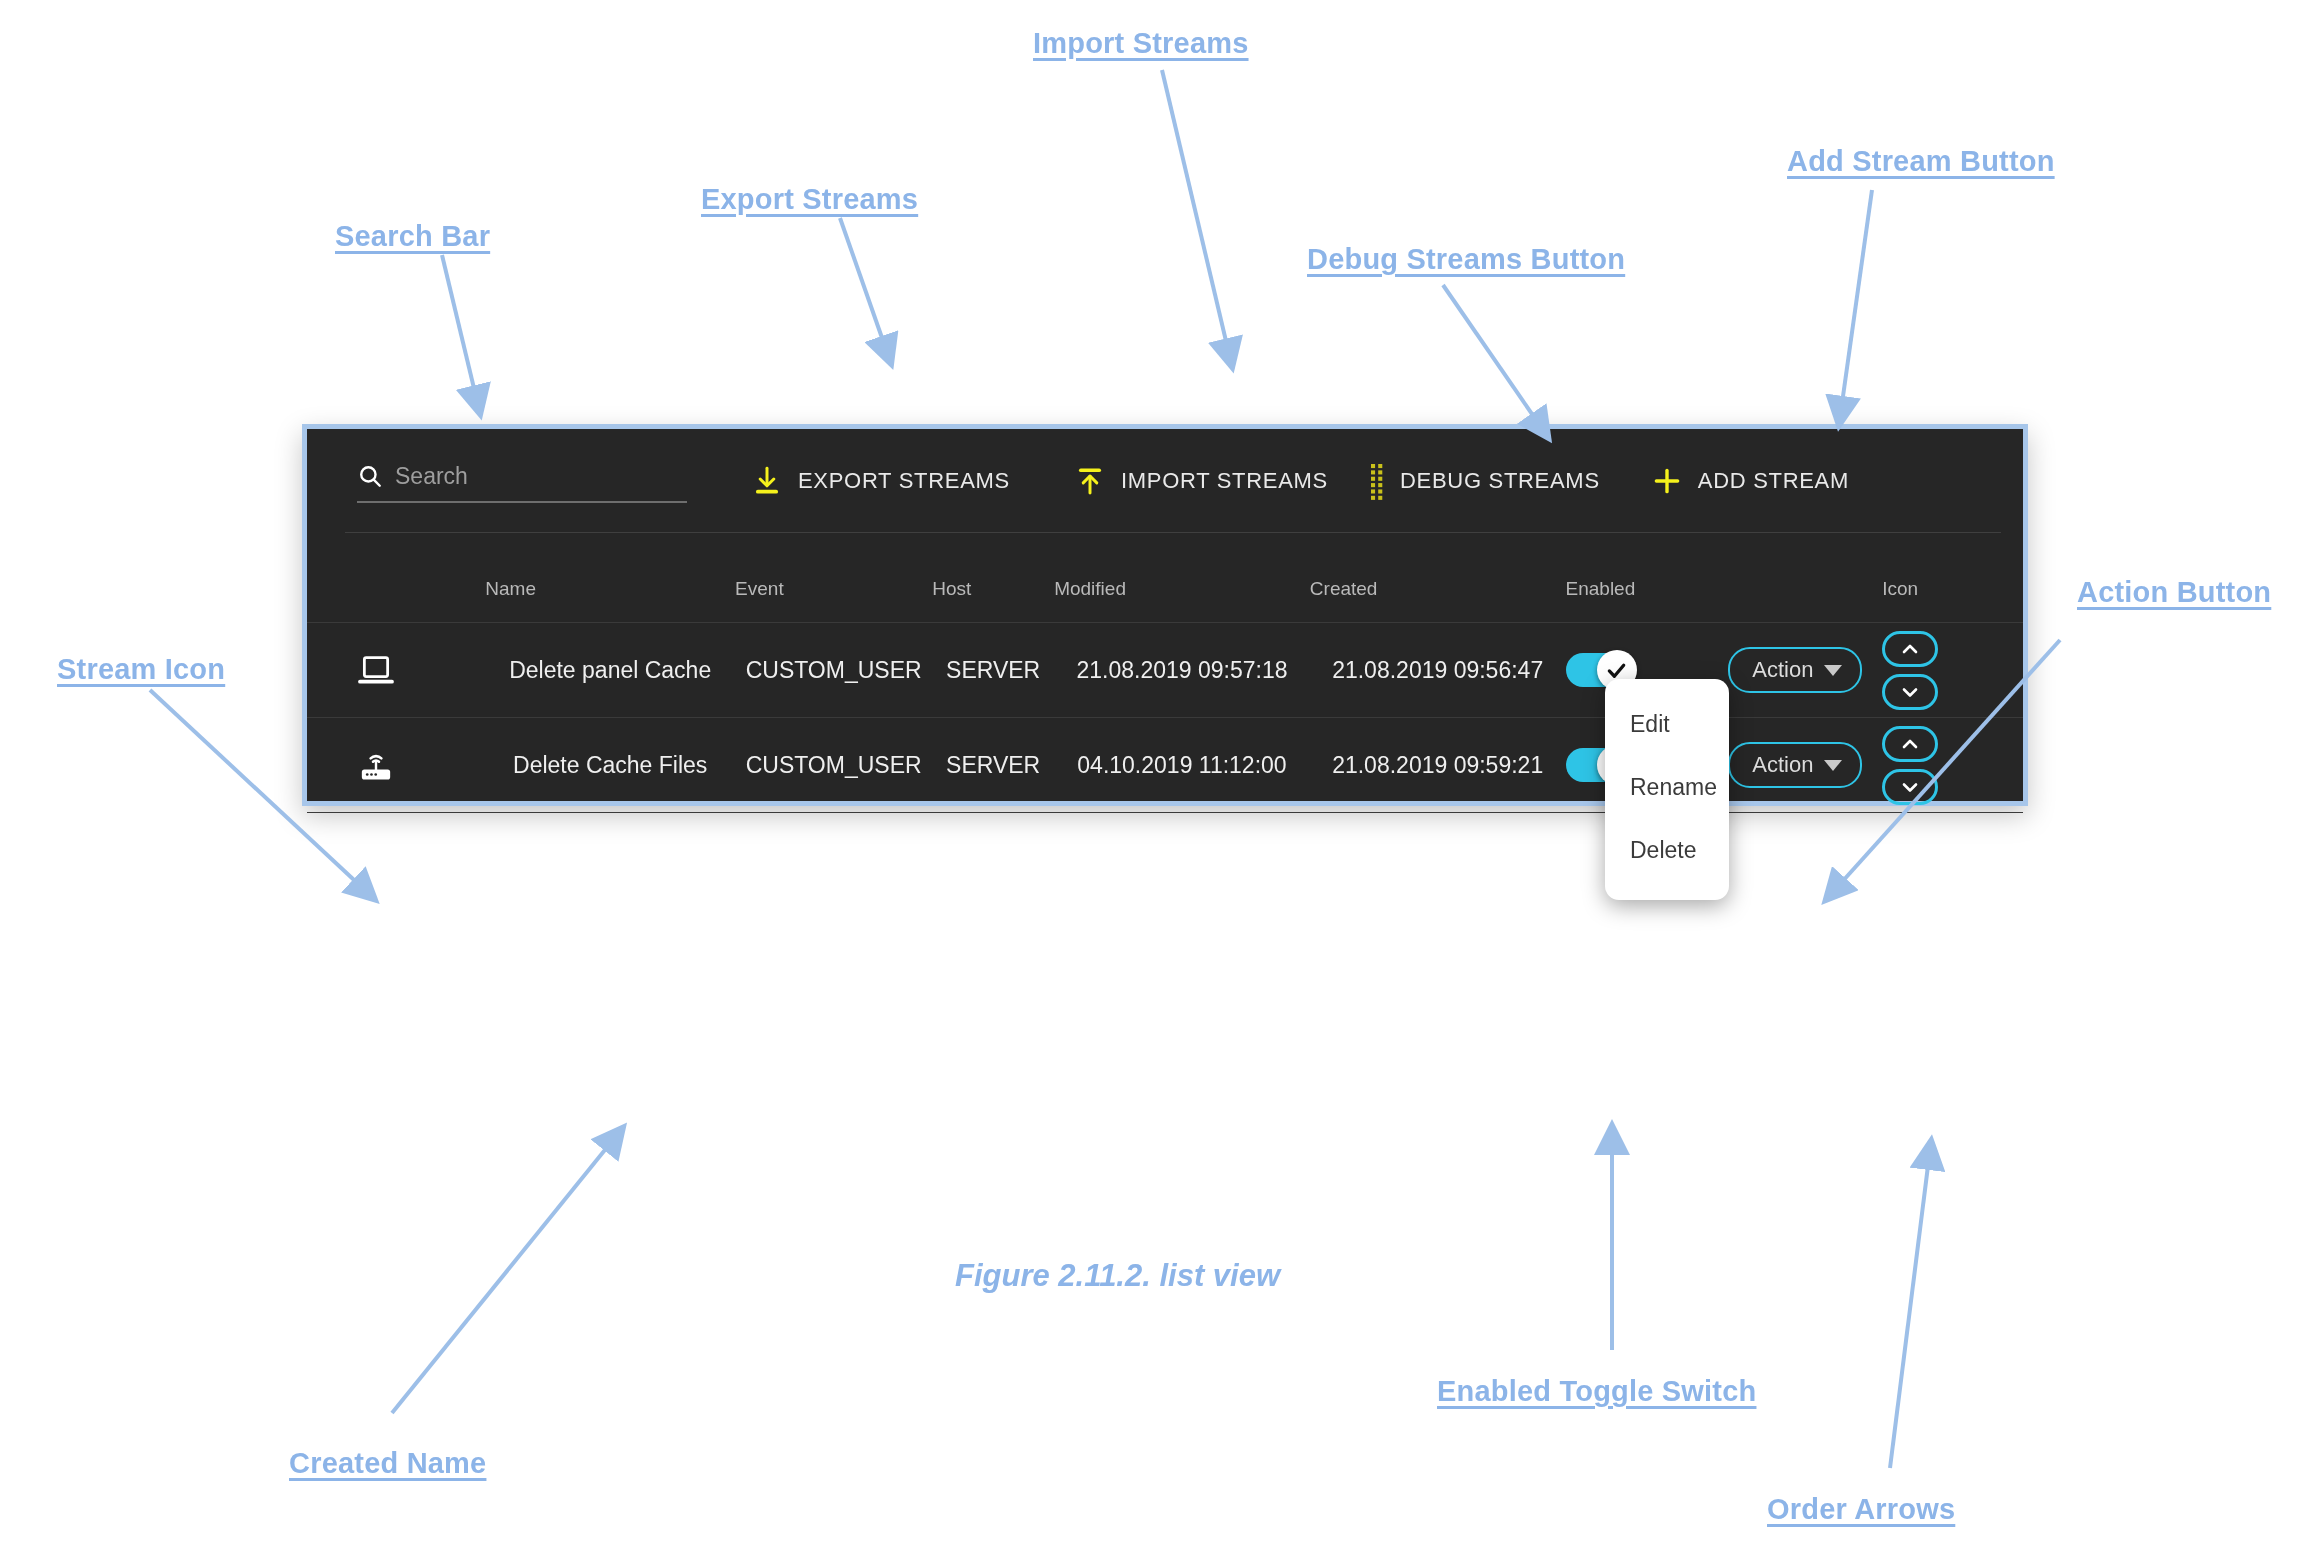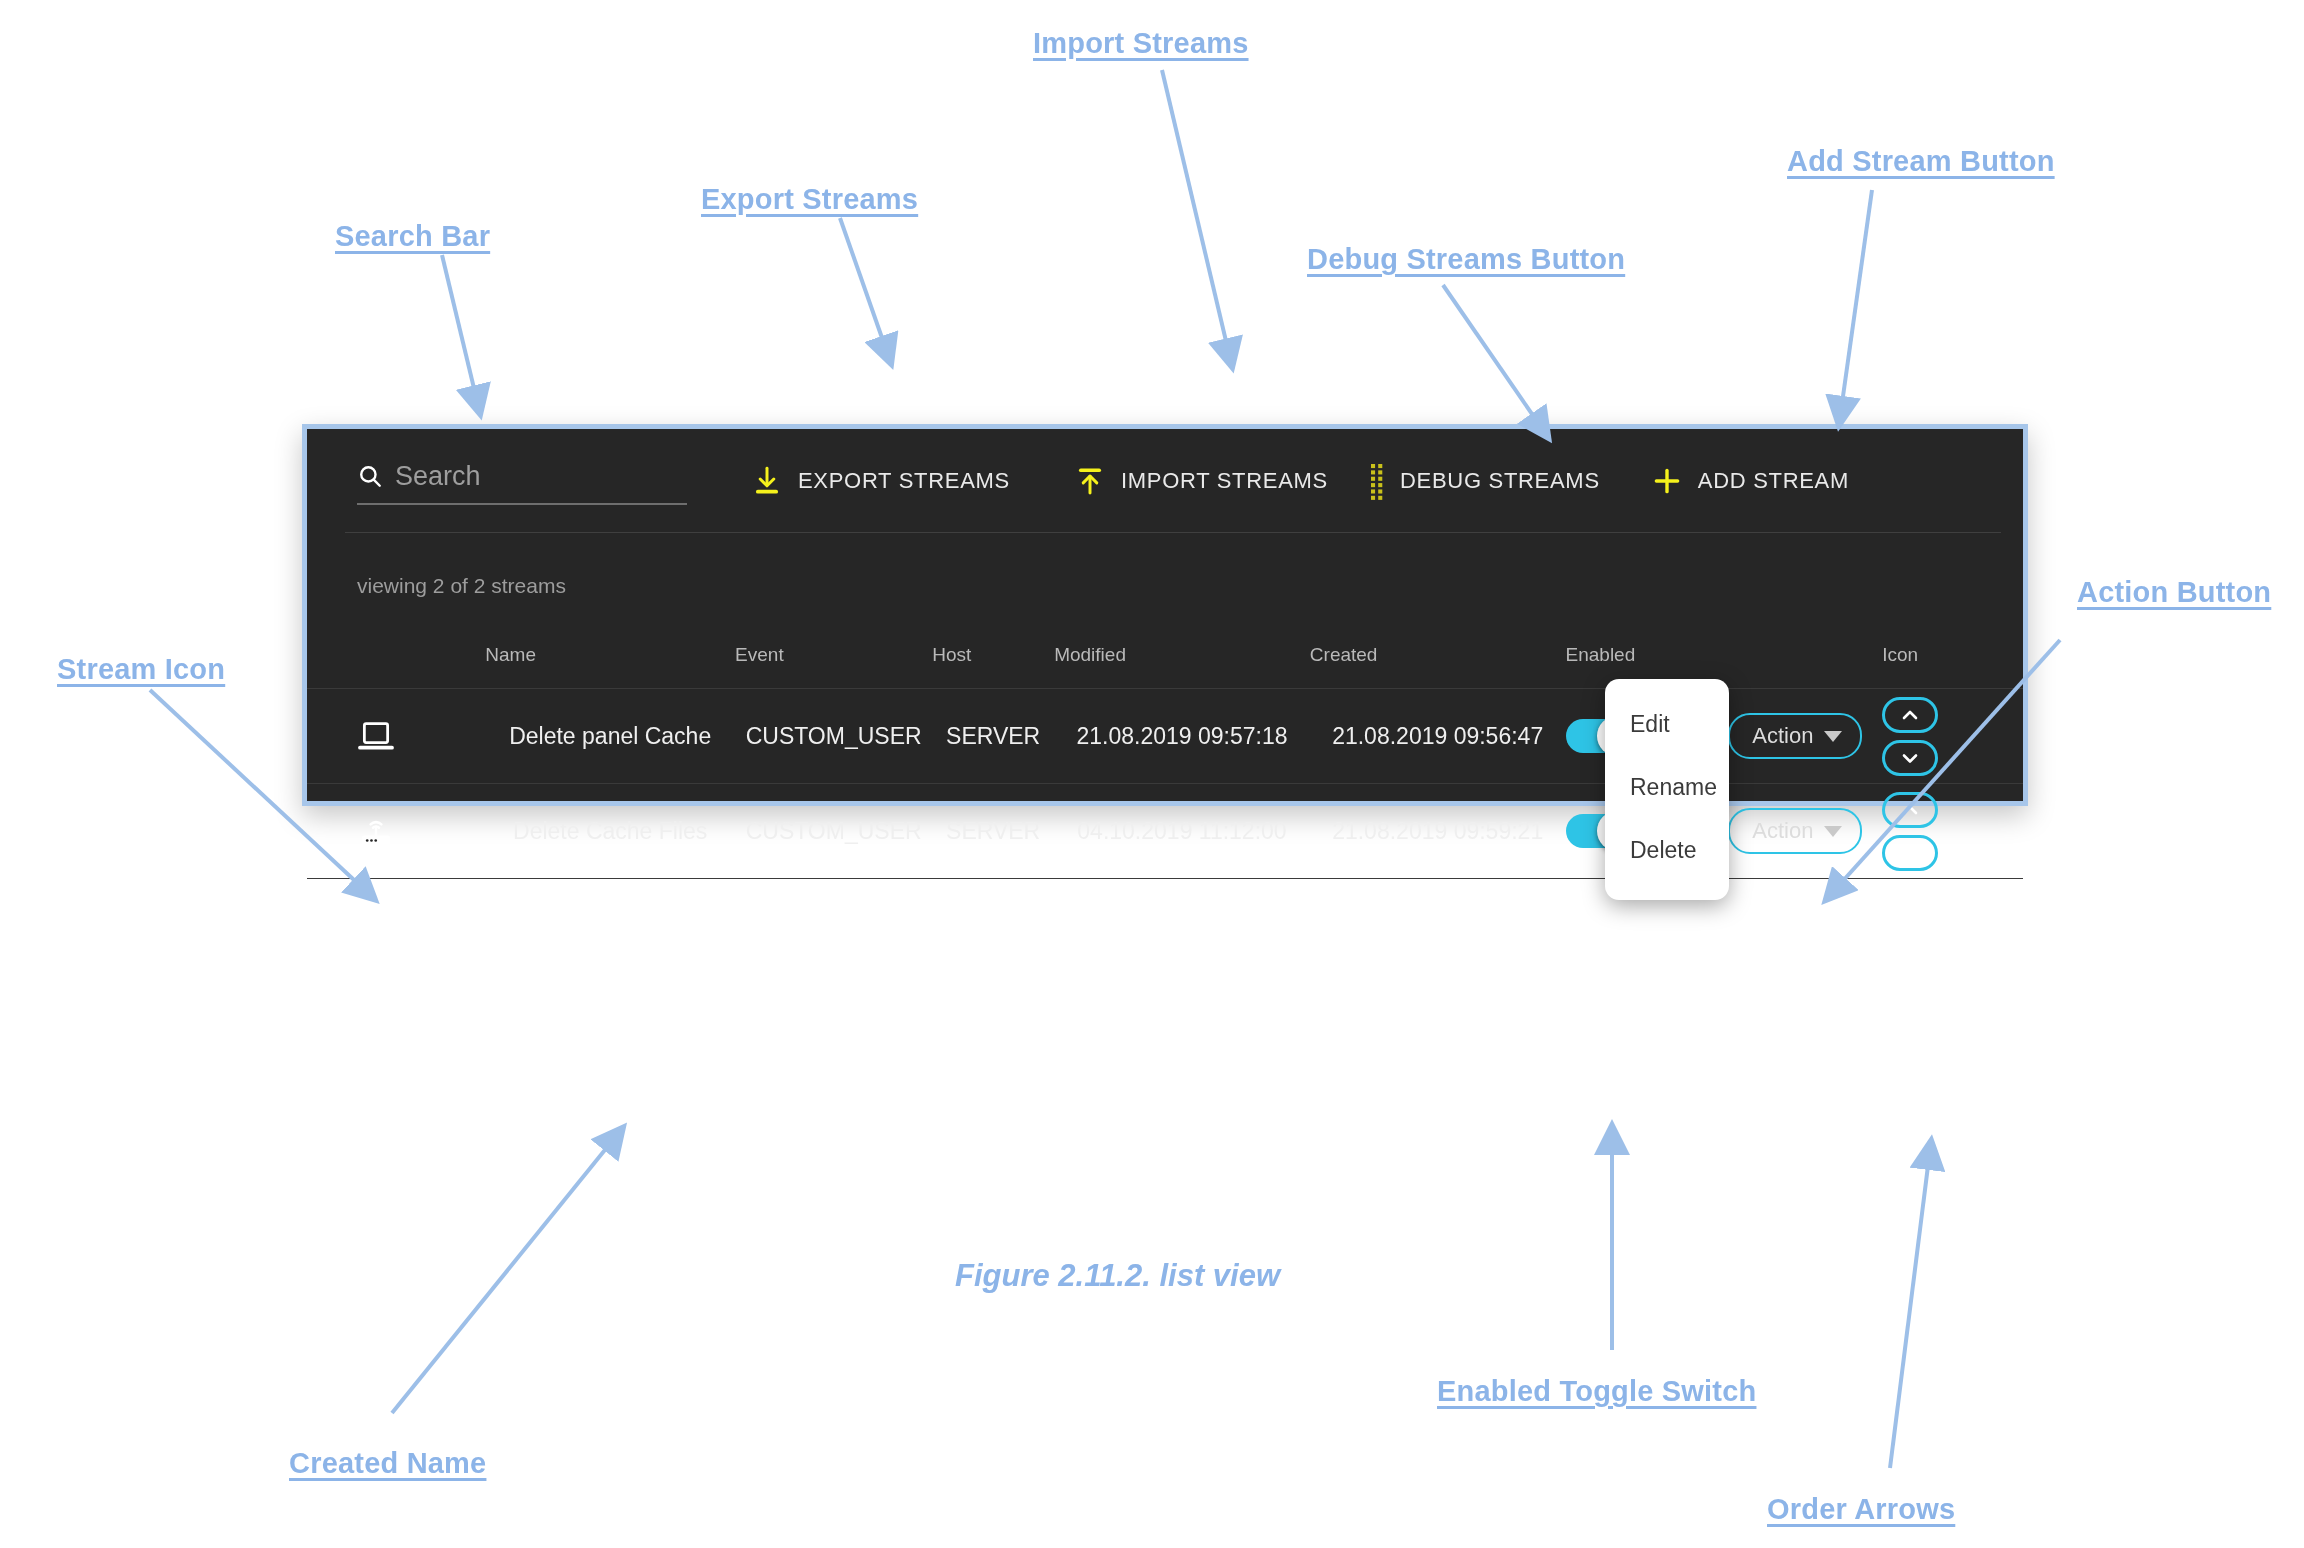--- a/index.html
+++ b/index.html
@@ -86,21 +86,21 @@
     width: 100%;
     padding-bottom: 11px;
   }
   .search-icon { width: 26px; height: 26px; flex: 0 0 auto; margin-right: 12px; }
   .search-input {
     background: transparent;
     border: none;
     outline: none;
     color: #84cc16;
     font-family: "Liberation Sans", sans-serif;
-    font-size: 27px;
+    font-size: 23px;
     width: 100%;
     padding: 0;
   }
   .search-input::placeholder { color: #9e9e9e; }
 
   
   .tb-btn {
     display: flex;
     align-items: center;
     gap: 14px;
@@ -323,21 +323,20 @@
           <line x1="12" y1="4.5" x2="12" y2="19.5"></line>
           <line x1="4.5" y1="12" x2="19.5" y2="12"></line>
         </svg>
       </span>
       <span class="tb-label">ADD STREAM</span>
     </div>
 
     <div class="toolbar-divider"></div>
   </div>
 
-  <div class="viewing">viewing 2 of 2 streams</div>
 
   <table class="tbl">
     <thead>
       <tr>
         <th class="c-icon"></th>
         <th class="c-name">Name</th>
         <th class="c-event">Event</th>
         <th class="c-host">Host</th>
         <th class="c-mod">Modified</th>
         <th class="c-crt">Created</th>

